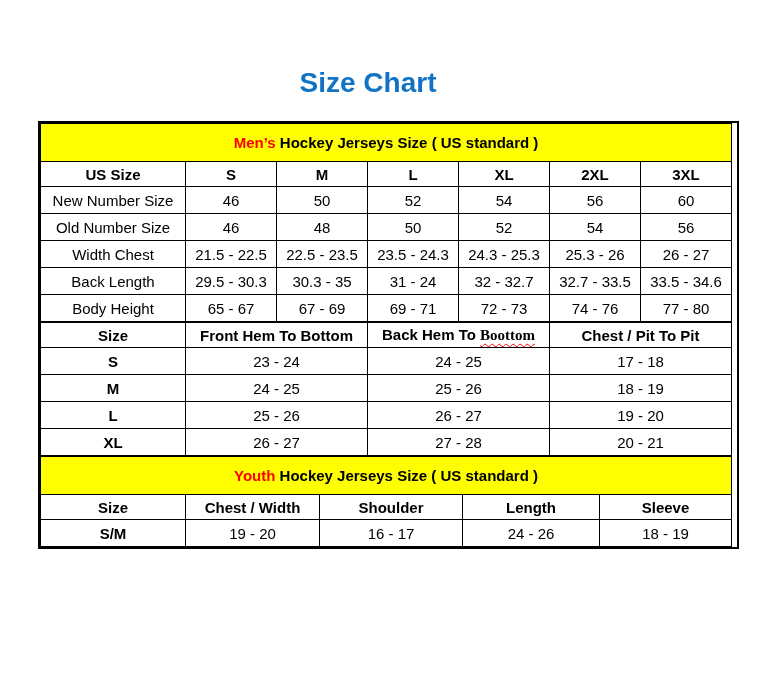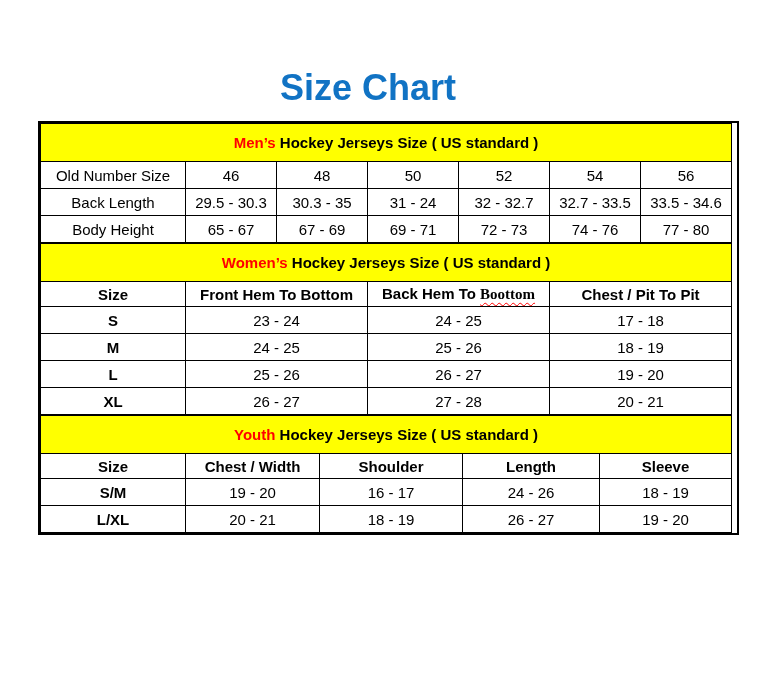--- a/index.html
+++ b/index.html
@@ -14,21 +14,21 @@
     width: 776px;
     height: 692px;
     overflow: hidden;
   }
   .page-title {
     position: absolute;
     top: 67px;
     left: 0;
     right: 40px;
     text-align: center;
-    font-size: 36px;
+    font-size: 28px;
     font-weight: bold;
     color: var(--title-blue, #1173C4);
     letter-spacing: 0px;
   }
   .chart-container {
     position: absolute;
     top: 121px;
     left: 38px;
     width: 701px;
     border: 2px solid var(--border-black, #000);
@@ -88,28 +88,55 @@
         <col style="width:91px">
         <col style="width:91px">
       <col style="width:91px">
         <col style="width:91px">
         <col style="width:91px">
     </colgroup>
     <tbody>
         <tr>
       <th class="band" colspan="7"><span class="accent">Men’s</span><span> Hockey Jerseys Size ( US standard )</span></th>
     </tr>
+    <tr class="head">
+      <th>US Size</th>
+      <th>S</th>
+      <th>M</th>
+      <th>L</th>
+      <th>XL</th>
+      <th>2XL</th>
+      <th>3XL</th>
+    </tr>
+    <tr class="data">
+      <td class="rowlabel">New Number Size</td>
+      <td>46</td>
+      <td>50</td>
+      <td>52</td>
+      <td>54</td>
+      <td>56</td>
+      <td>60</td>
+    </tr>
     <tr class="data">
       <td class="rowlabel">Old Number Size</td>
       <td>46</td>
       <td>48</td>
       <td>50</td>
       <td>52</td>
       <td>54</td>
       <td>56</td>
+    </tr>
+    <tr class="data">
+      <td class="rowlabel">Width Chest</td>
+      <td>21.5 - 22.5</td>
+      <td>22.5 - 23.5</td>
+      <td>23.5 - 24.3</td>
+      <td>24.3 - 25.3</td>
+      <td>25.3 - 26</td>
+      <td>26 - 27</td>
     </tr>
     <tr class="data">
       <td class="rowlabel">Back Length</td>
       <td>29.5 - 30.3</td>
       <td>30.3 - 35</td>
       <td>31 - 24</td>
       <td>32 - 32.7</td>
       <td>32.7 - 33.5</td>
       <td>33.5 - 34.6</td>
     </tr>
@@ -126,23 +153,20 @@
     </table>
 
   <table class="size-table">
     <colgroup>
       <col style="width:145px">
         <col style="width:182px">
         <col style="width:182px">
         <col style="width:182px">
     </colgroup>
     <tbody>
-        <tr>
-      <th class="band" colspan="4"><span class="accent">Women’s</span><span> Hockey Jerseys Size ( US standard )</span></th>
-    </tr>
     <tr class="head">
       <th>Size</th>
       <th>Front Hem To Bottom</th>
       <th><span>Back Hem To </span><span class="wavy">Boottom</span></th>
       <th>Chest / Pit To Pit</th>
     </tr>
     <tr class="data">
       <td class="rowlabel-bold">S</td>
       <td>23 - 24</td>
       <td>24 - 25</td>
@@ -188,23 +212,16 @@
       <th>Length</th>
       <th>Sleeve</th>
     </tr>
     <tr class="data">
       <td class="rowlabel-bold">S/M</td>
       <td>19 - 20</td>
       <td>16 - 17</td>
       <td>24 - 26</td>
       <td>18 - 19</td>
     </tr>
-    <tr class="data">
-      <td class="rowlabel-bold">L/XL</td>
-      <td>20 - 21</td>
-      <td>18 - 19</td>
-      <td>26 - 27</td>
-      <td>19 - 20</td>
-    </tr>
   </tbody>
     </table>
 
 </div>
 
 </body></html>

